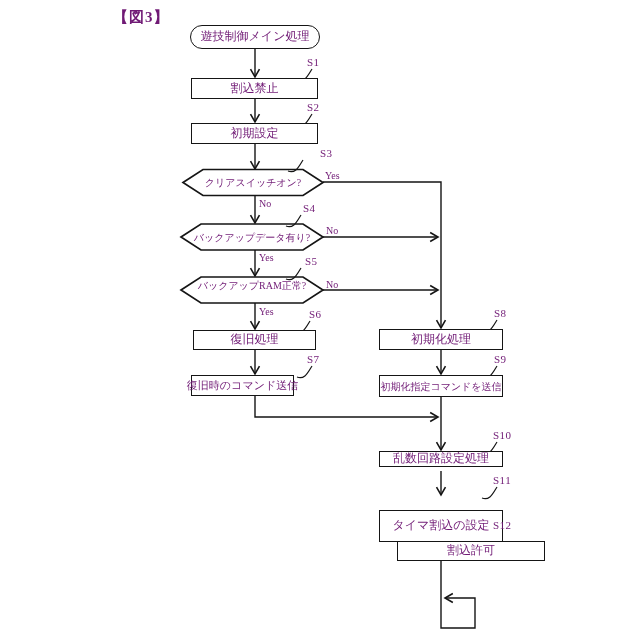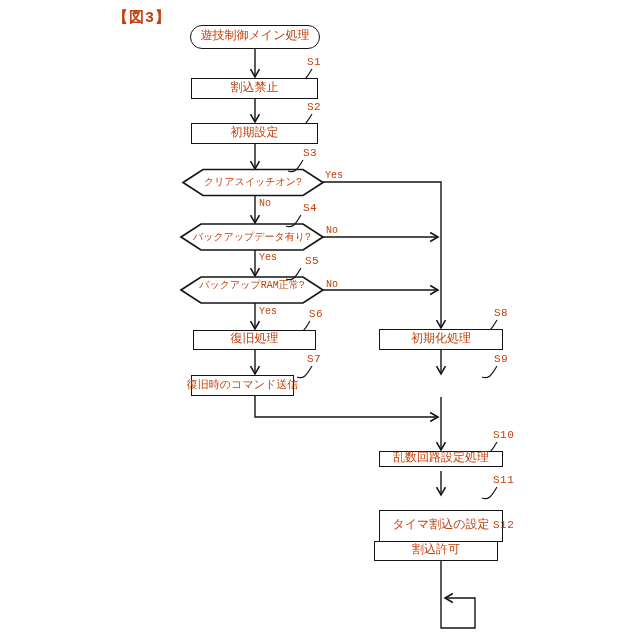--- a/index.html
+++ b/index.html
@@ -1,19 +1,19 @@
 <!DOCTYPE html>
 <html><head>
 <meta charset="utf-8">
 <style>
   html,body{margin:0;padding:0;background:#ffffff;}
   *{box-sizing:border-box;}
   .stage{
     position:relative;width:640px;height:640px;background:#ffffff;
-    font-family:Liberation Mono, monospace;color:#c2410c;
+    font-family:Liberation Serif, serif;color:#701a75;
     overflow:hidden;
   }
   svg.wires{position:absolute;left:0;top:0;width:640px;height:640px;}
   .figure-label{position:absolute;left:113px;top:8px;font-size:15px;font-weight:bold;letter-spacing:1px;}
   .node{
     position:absolute;display:flex;align-items:center;justify-content:center;
     text-align:left;font-size:12px;line-height:1.1;white-space:nowrap;
   }
   .box{border:1.7px solid #151515;background:#ffffff;}
   .terminal{border:1.7px solid #151515;border-radius:13px;background:#ffffff;}
@@ -100,33 +100,36 @@
   <div class="node box" style="left:193px;top:330px;width:123px;height:20px">
     <span>復旧処理</span>
   </div>
   <div class="node box fs11" style="left:191px;top:375px;width:103px;height:21px">
     <span>復旧時のコマンド送信</span>
   </div>
 
   <div class="node box" style="left:379px;top:329px;width:124px;height:21px">
     <span>初期化処理</span>
   </div>
+  <div class="node box fs10" style="left:379px;top:375px;width:124px;height:22px">
+    <span>初期化指定コマンドを送信</span>
+  </div>
   <div class="node box" style="left:379px;top:451px;width:124px;height:16px">
     <span>乱数回路設定処理</span>
   </div>
   <div class="node box" style="left:379px;top:510px;width:124px;height:32px">
     <span>タイマ割込の設定</span>
   </div>
-  <div class="node box" style="left:374px;top:541px;width:124px;height:20px">
+  <div class="node box" style="left:397px;top:541px;width:148px;height:20px">
     <span>割込許可</span>
   </div>
 
   <div class="step" style="left:307px;top:56px">S1</div>
   <div class="step" style="left:307px;top:101px">S2</div>
-  <div class="step" style="left:303px;top:147px">S3</div>
+  <div class="step" style="left:320px;top:147px">S3</div>
   <div class="step" style="left:303px;top:202px">S4</div>
   <div class="step" style="left:305px;top:255px">S5</div>
   <div class="step" style="left:309px;top:308px">S6</div>
   <div class="step" style="left:307px;top:353px">S7</div>
   <div class="step" style="left:494px;top:307px">S8</div>
   <div class="step" style="left:494px;top:353px">S9</div>
   <div class="step" style="left:493px;top:429px">S10</div>
   <div class="step" style="left:493px;top:474px">S11</div>
   <div class="step" style="left:493px;top:519px">S12</div>
 

